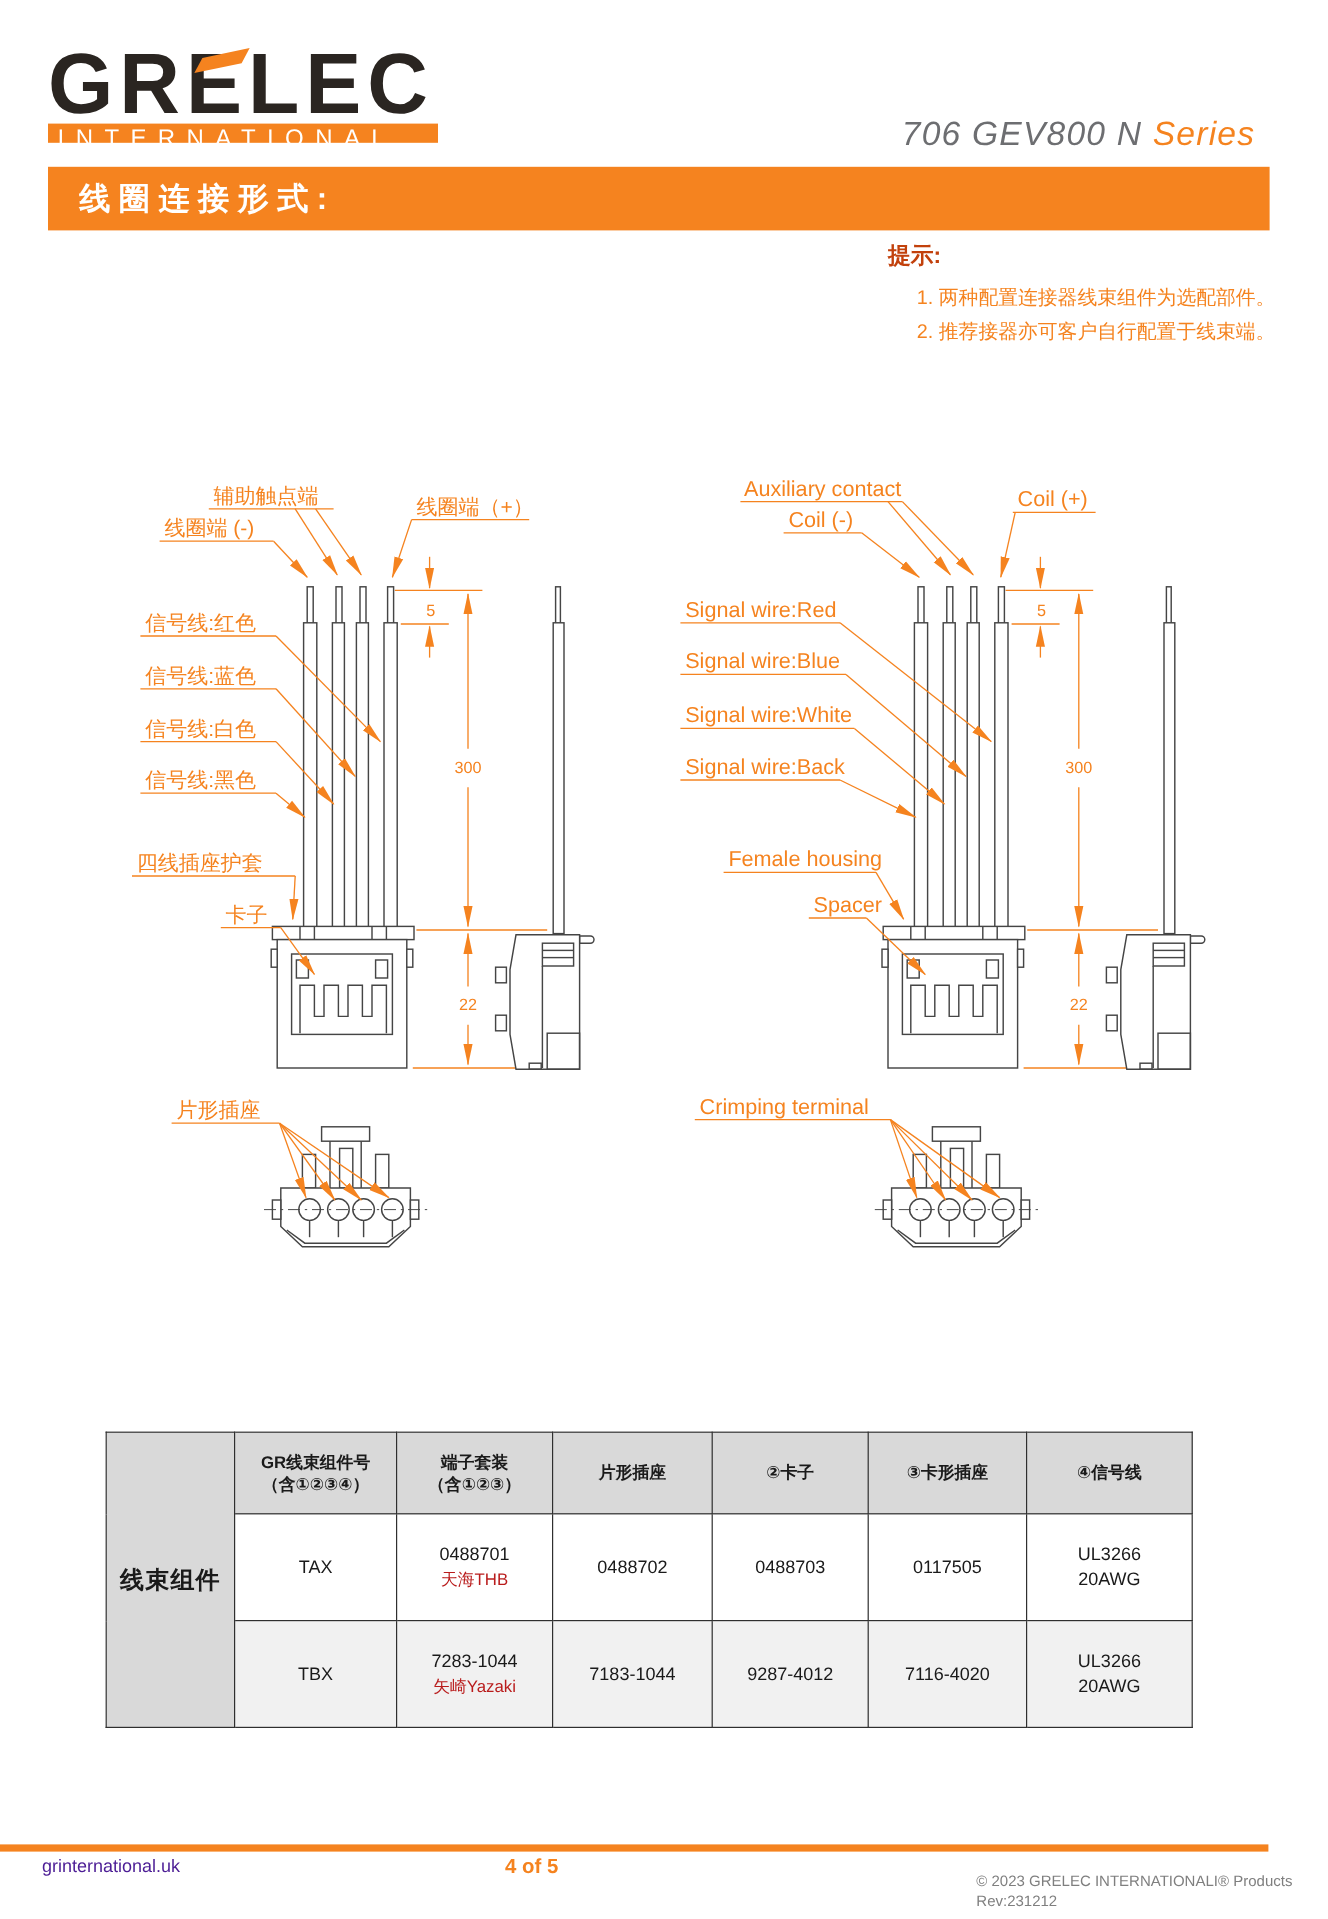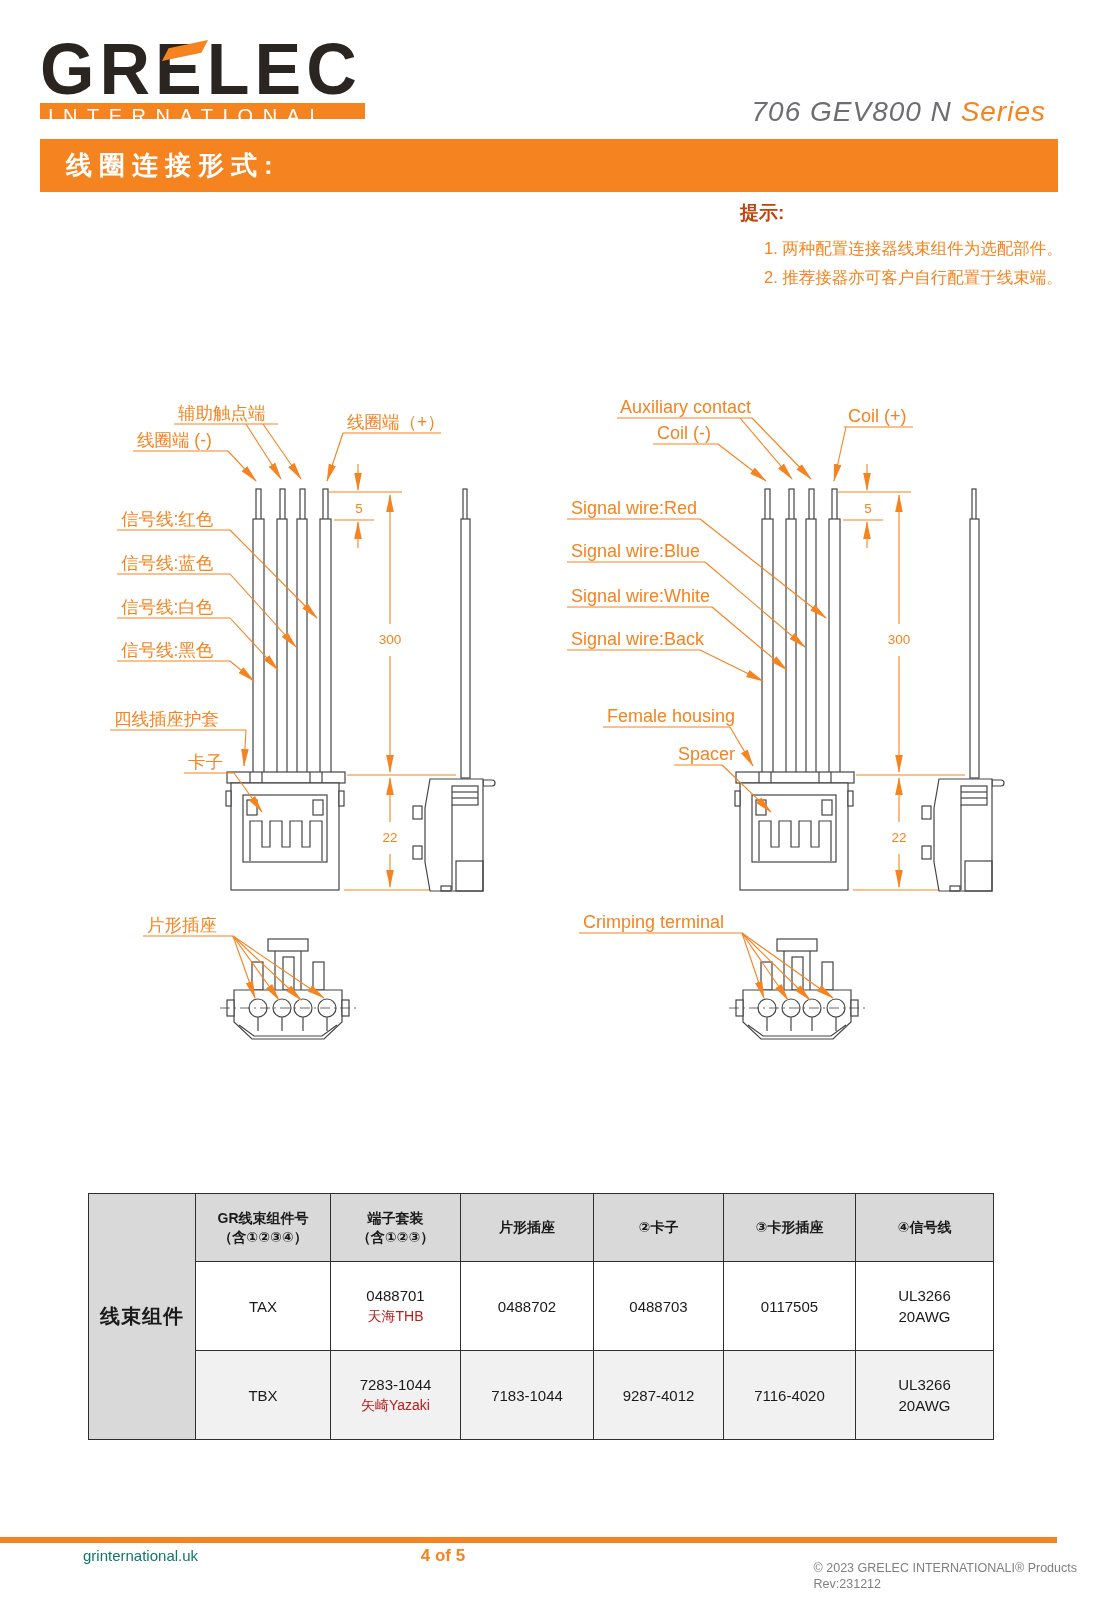--- a/index.html
+++ b/index.html
@@ -36,21 +36,21 @@
   table.parts{position:absolute;left:88px;top:1193px;border-collapse:collapse;table-layout:fixed;}
   table.parts td{border:1.5px solid #2f2f2f;text-align:center;vertical-align:middle;padding:2px;}
   td.stub{background:#D9D9D9;font-weight:bold;font-size:20px;letter-spacing:1px;}
   td.head{background:#D9D9D9;font-weight:bold;font-size:14px;white-space:pre-line;line-height:19px;}
   tr.row-a td{background:#fff;}
   tr.row-b td{background:#F1F1F1;}
   td.cell{font-size:15px;white-space:pre-line;line-height:21px;}
   .vendor{display:block;color:#b91c1c;font-size:14px;}
   
   .foot-bar{left:0;top:1537px;width:1057px;height:6px;background:#F5831F;}
-  .foot-site{left:35px;top:1547px;font-size:15px;color:#0f766e;text-decoration:none;margin-left:48px;}
+  .foot-site{left:35px;top:1547px;font-size:15px;color:#4c1d95;text-decoration:none;}
   .foot-page{left:0;top:1546px;width:886px;text-align:center;font-size:17px;font-weight:bold;
     color:#F5831F;pointer-events:none;}
   .foot-right{right:30px;top:1548px;color:#7f7f7f;font-size:12.5px;line-height:16px;margin-top:12px;}
 </style>
 </head>
 <body>
 
 <svg class="diag" width="1107" height="1599" viewBox="0 0 1107 1599">
   <defs>
     <marker id="ah" markerUnits="userSpaceOnUse" markerWidth="18" markerHeight="10" refX="17" refY="5" orient="auto">

